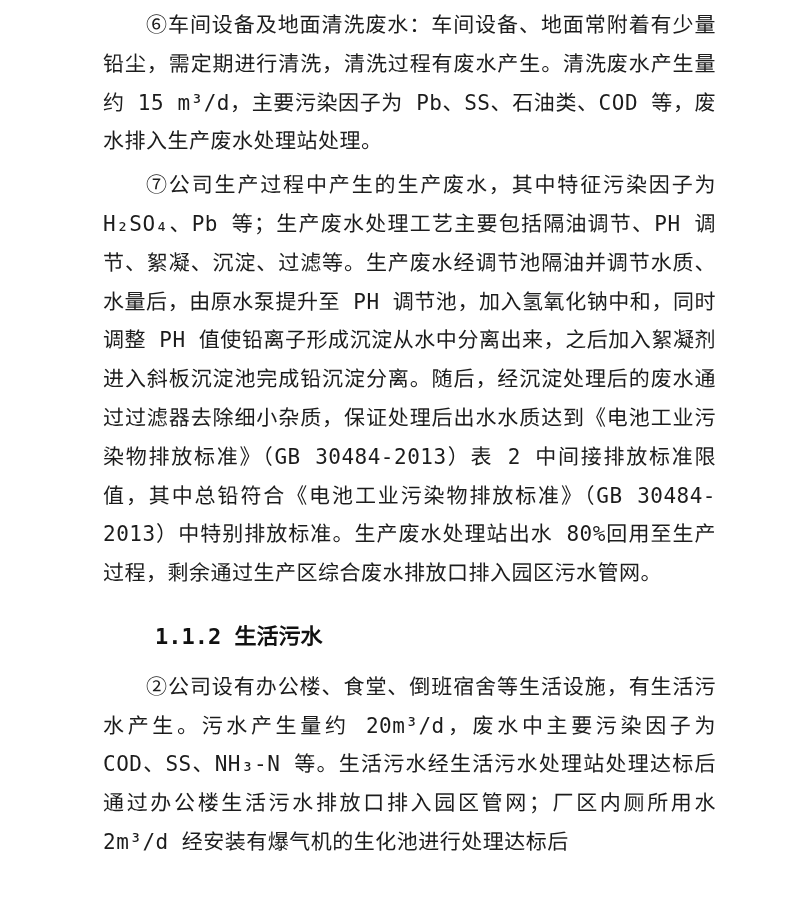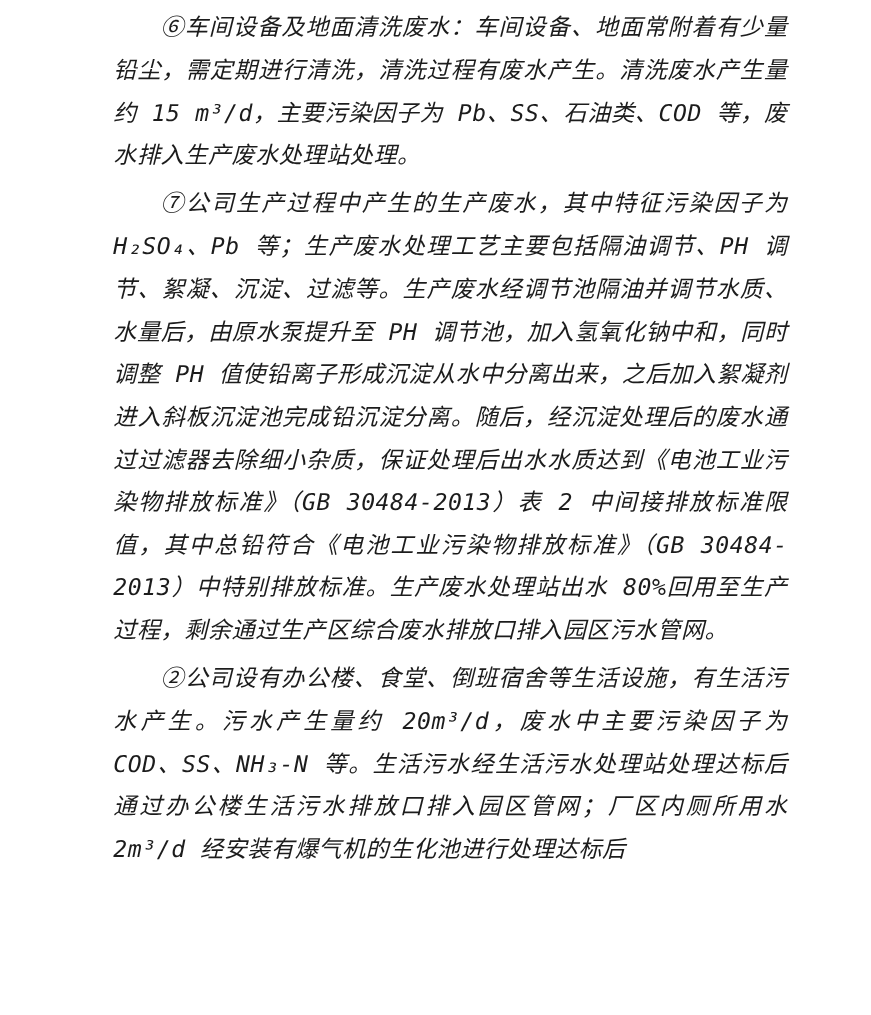--- a/index.html
+++ b/index.html
@@ -1,15 +1,15 @@
 <!DOCTYPE html>
 <html lang="zh-CN"><head>
 <meta charset="utf-8">
 <style>
-  * { margin: 0; padding: 0; box-sizing: border-box; font-style: italic; }
+  * { margin: 0; padding: 0; box-sizing: border-box; }
   html, body { background: #ffffff; }
   body {
     width: 792px;
     height: 923px;
     overflow: hidden;
   }
   .page {
     width: 792px;
     height: 923px;
     background: #ffffff;
@@ -38,16 +38,17 @@
   }
 </style>
 </head>
 <body>
 
 <div class="page">
   <p class="body">⑥车间设备及地面清洗废水：车间设备、地面常附着有少量铅尘，需定期进行清洗，清洗过程有废水产生。清洗废水产生量约 15 m³/d，主要污染因子为 Pb、SS、石油类、COD 等，废水排入生产废水处理站处理。</p>
 
   <p class="body">⑦公司生产过程中产生的生产废水，其中特征污染因子为 H₂SO₄、Pb 等；生产废水处理工艺主要包括隔油调节、PH 调节、絮凝、沉淀、过滤等。生产废水经调节池隔油并调节水质、水量后，由原水泵提升至 PH 调节池，加入氢氧化钠中和，同时调整 PH 值使铅离子形成沉淀从水中分离出来，之后加入絮凝剂进入斜板沉淀池完成铅沉淀分离。随后，经沉淀处理后的废水通过过滤器去除细小杂质，保证处理后出水水质达到《电池工业污染物排放标准》（GB 30484-2013）表 2 中间接排放标准限值，其中总铅符合《电池工业污染物排放标准》（GB 30484-2013）中特别排放标准。生产废水处理站出水 80%回用至生产过程，剩余通过生产区综合废水排放口排入园区污水管网。</p>
 
+  <h3 class="heading">1.1.2 生活污水</h3>
 
 
   <p class="body">②公司设有办公楼、食堂、倒班宿舍等生活设施，有生活污水产生。污水产生量约 20m³/d，废水中主要污染因子为 COD、SS、NH₃-N 等。生活污水经生活污水处理站处理达标后通过办公楼生活污水排放口排入园区管网；厂区内厕所用水 2m³/d 经安装有爆气机的生化池进行处理达标后</p>
 </div>
 
 </body></html>

